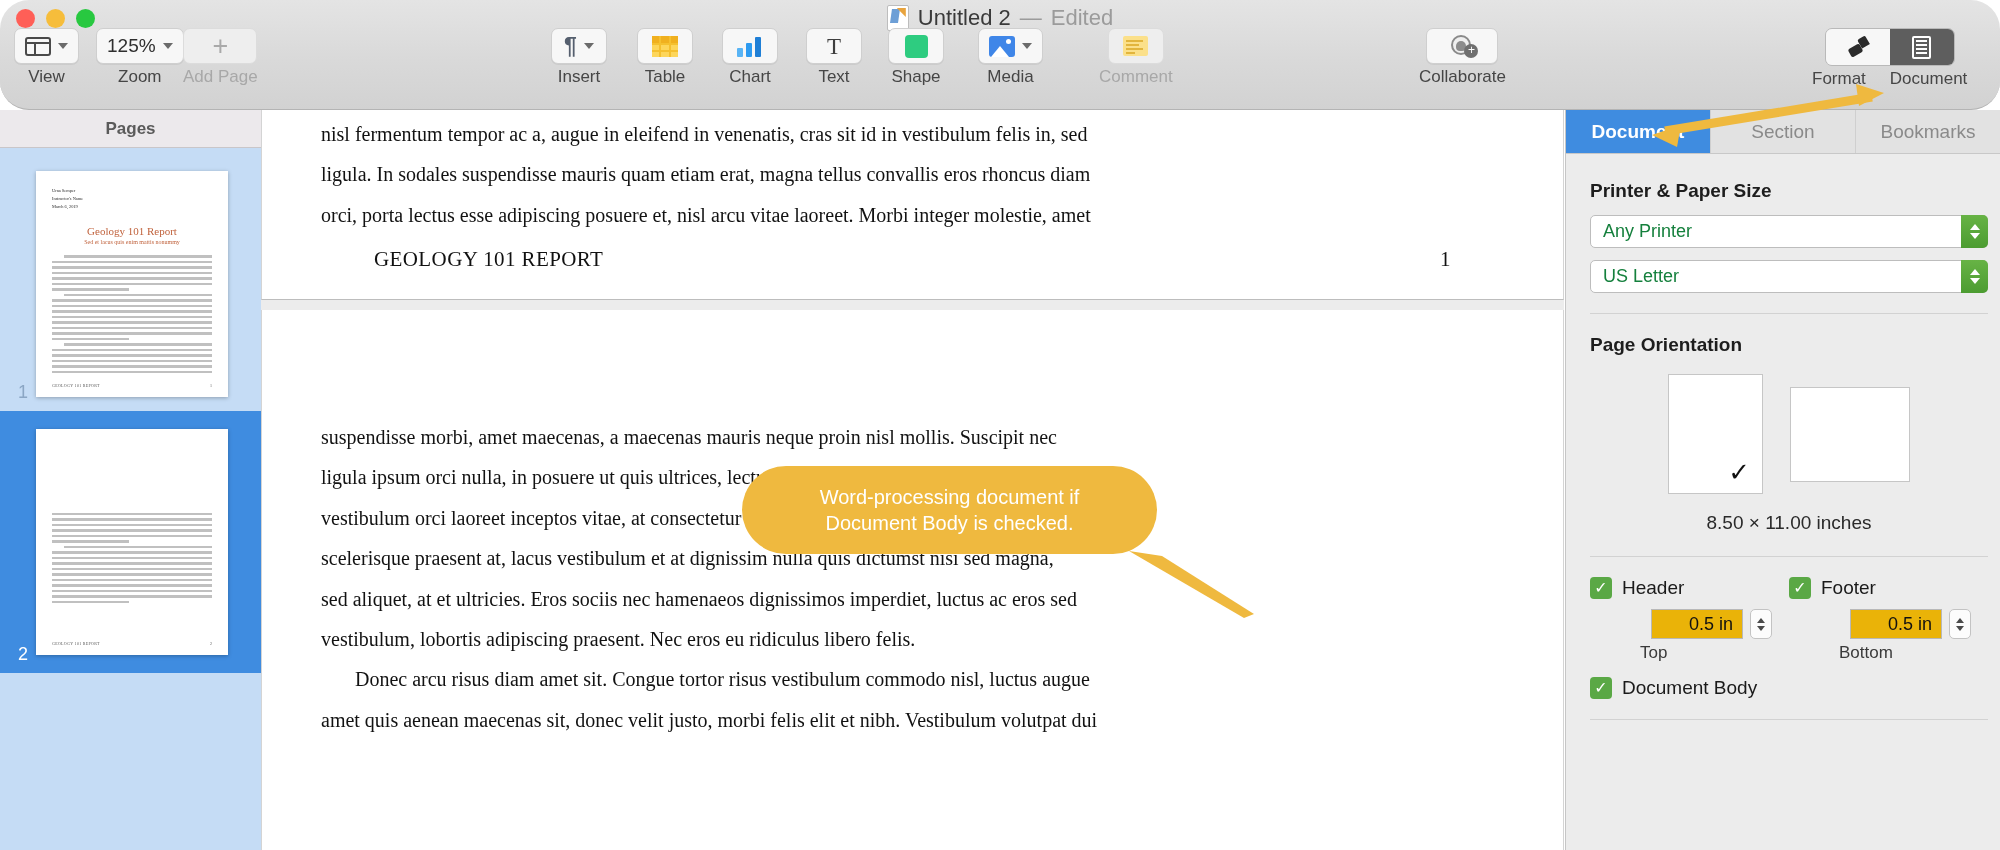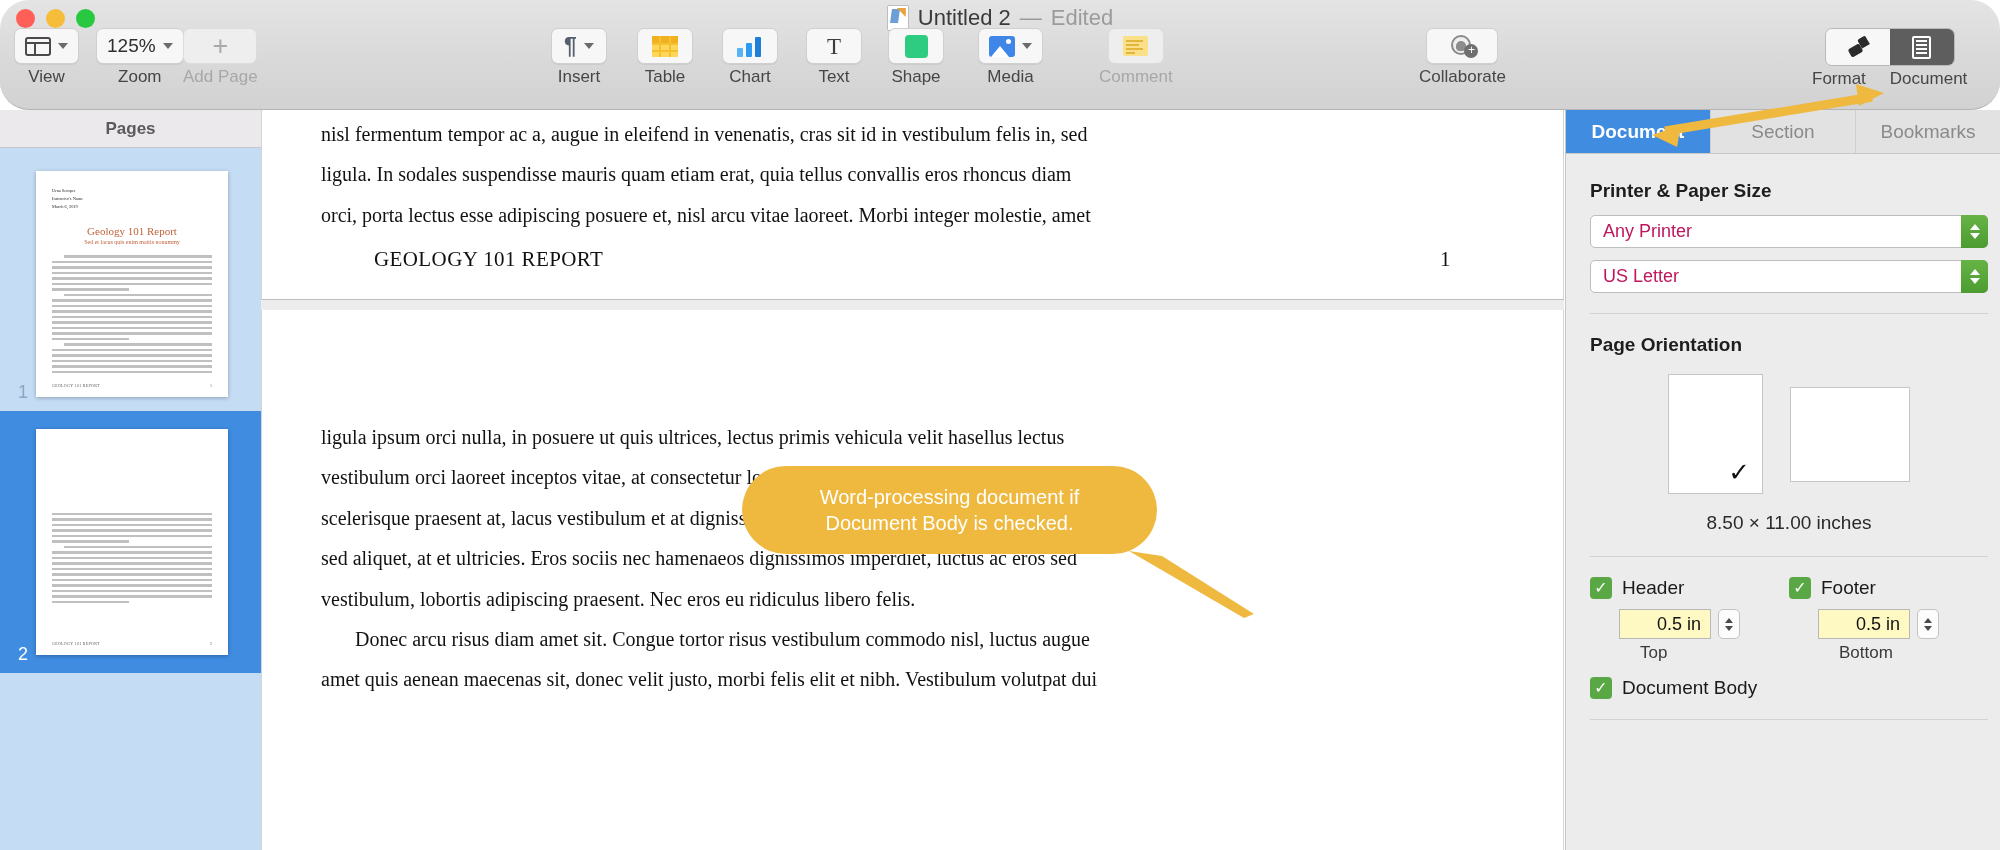--- a/index.html
+++ b/index.html
@@ -168,21 +168,21 @@
   .tabs { display:flex; height:44px; background:#e2e2e2; border-bottom:1px solid #c8c8c8; }
   .tab { flex:1; display:flex; align-items:center; justify-content:center;
     font-size:19px; color:#8a8a8a; border-right:1px solid #cfcfcf; }
   .tab:last-child { border-right:none; }
   .tab.active { background:#3f8ce0; color:#fff; font-weight:bold; }
   .insBody { padding:26px 12px 0 24px; }
   .insLabel { font-size:19px; font-weight:bold; color:#1d1d1d; margin-bottom:13px; }
   .popup {
     height:33px; background:#fff; border:1px solid #bdbdbd; border-radius:5px;
     display:flex; align-items:center; position:relative; padding-left:12px;
-    font-size:18px; color:#be185d; margin-bottom:12px;
+    font-size:18px; color:#15803d; margin-bottom:12px;
   }
   .stepper {
     position:absolute; right:-1px; top:-1px; bottom:-1px; width:27px;
     background:linear-gradient(to bottom,#67b345,#4c9c31); border-radius:0 5px 5px 0;
     display:flex; flex-direction:column; align-items:center; justify-content:center; gap:3px;
   }
   .stepper i { display:block; width:0;height:0; border-left:5px solid transparent;
     border-right:5px solid transparent; }
   .stepper i.up { border-bottom:6px solid #fff; }
   .stepper i.dn { border-top:6px solid #fff; }
@@ -196,23 +196,23 @@
   .oCheck { position:absolute; right:12px; bottom:8px; font-size:26px; color:#111; line-height:1; }
   .oDims { text-align:center; font-size:19px; color:#2a2a2a; margin-top:18px; }
 
   .chkRow { display:flex; }
   .chkCol { width:50%; }
   .chk { display:flex; align-items:center; gap:10px; }
   .box { width:22px;height:22px;border-radius:4px;background:#5aa845;
      display:flex;align-items:center;justify-content:center;color:#fff;font-size:16px;line-height:1; }
   .chkTxt { font-size:19px; color:#1a1a1a; }
   .marginRow { display:flex; align-items:center; gap:7px; margin:10px 0 0 29px; }
-  .numField { width:92px; height:30px; background:#fef9c3; border:1px solid #b8b8b8;
+  .numField { width:92px; height:30px; background:#eab308; border:1px solid #b8b8b8;
     display:flex; align-items:center; justify-content:flex-end; padding-right:9px;
-    font-size:18px; color:#111; }
+    font-size:18px; color:#111;margin-left:32px; }
   .miniStep { width:22px;height:30px;background:#fcfcfc;border:1px solid #c3c3c3;border-radius:5px;
     display:flex;flex-direction:column;align-items:center;justify-content:center;gap:3px; }
   .miniStep i { width:0;height:0;border-left:4px solid transparent;border-right:4px solid transparent; }
   .miniStep i.up { border-bottom:5px solid #4a4a4a; }
   .miniStep i.dn { border-top:5px solid #4a4a4a; }
   .subLbl { font-size:17px; color:#3a3a3a; margin:4px 0 0 50px; }
 
   
   .callout {
     position:absolute; left:742px; top:466px; width:415px; height:88px;
@@ -445,33 +445,34 @@
         <div class="tFootNum">2</div>
       </div>
     </div>
   </div>
 
   <div class="canvas">
 
     <div class="page pageA">
       <div class="docText" style="padding-top:10px;">
         <p>nisl fermentum tempor ac a, augue in eleifend in venenatis, cras sit id in vestibulum felis in, sed</p>
-        <p>ligula. In sodales suspendisse mauris quam etiam erat, quia tellus convallis eros rhoncus diam</p>
+        <p>ligula. In sodales suspendisse mauris quam etiam erat, magna tellus convallis eros rhoncus diam</p>
         <p>orci, porta lectus esse adipiscing posuere et, nisl arcu vitae laoreet. Morbi integer molestie, amet</p>
       </div>
       <div class="footerRow" style="margin-top:17px;">
         <span>GEOLOGY 101 REPORT</span>
         <span>1</span>
       </div>
     </div>
 
     <div class="page pageGap"></div>
 
     <div class="page pageB">
       <div class="docText" style="padding-top:113px;">
+        <p>suspendisse morbi, amet maecenas, a maecenas mauris neque proin nisl mollis. Suscipit nec</p>
         <p>ligula ipsum orci nulla, in posuere ut quis ultrices, lectus primis vehicula velit hasellus lectus</p>
         <p>vestibulum orci laoreet inceptos vitae, at consectetur lorem quis nibh magna ut eros in</p>
         <p>scelerisque praesent at, lacus vestibulum et at dignissim nulla quis dictumst nisi sed magna,</p>
         <p>sed aliquet, at et ultricies. Eros sociis nec hamenaeos dignissimos imperdiet, luctus ac eros sed</p>
         <p>vestibulum, lobortis adipiscing praesent. Nec eros eu ridiculus libero felis.</p>
         <p class="indent">Donec arcu risus diam amet sit. Congue tortor risus vestibulum commodo nisl, luctus augue</p>
         <p>amet quis aenean maecenas sit, donec velit justo, morbi felis elit et nibh. Vestibulum volutpat dui</p>
       </div>
     </div>
   </div>

